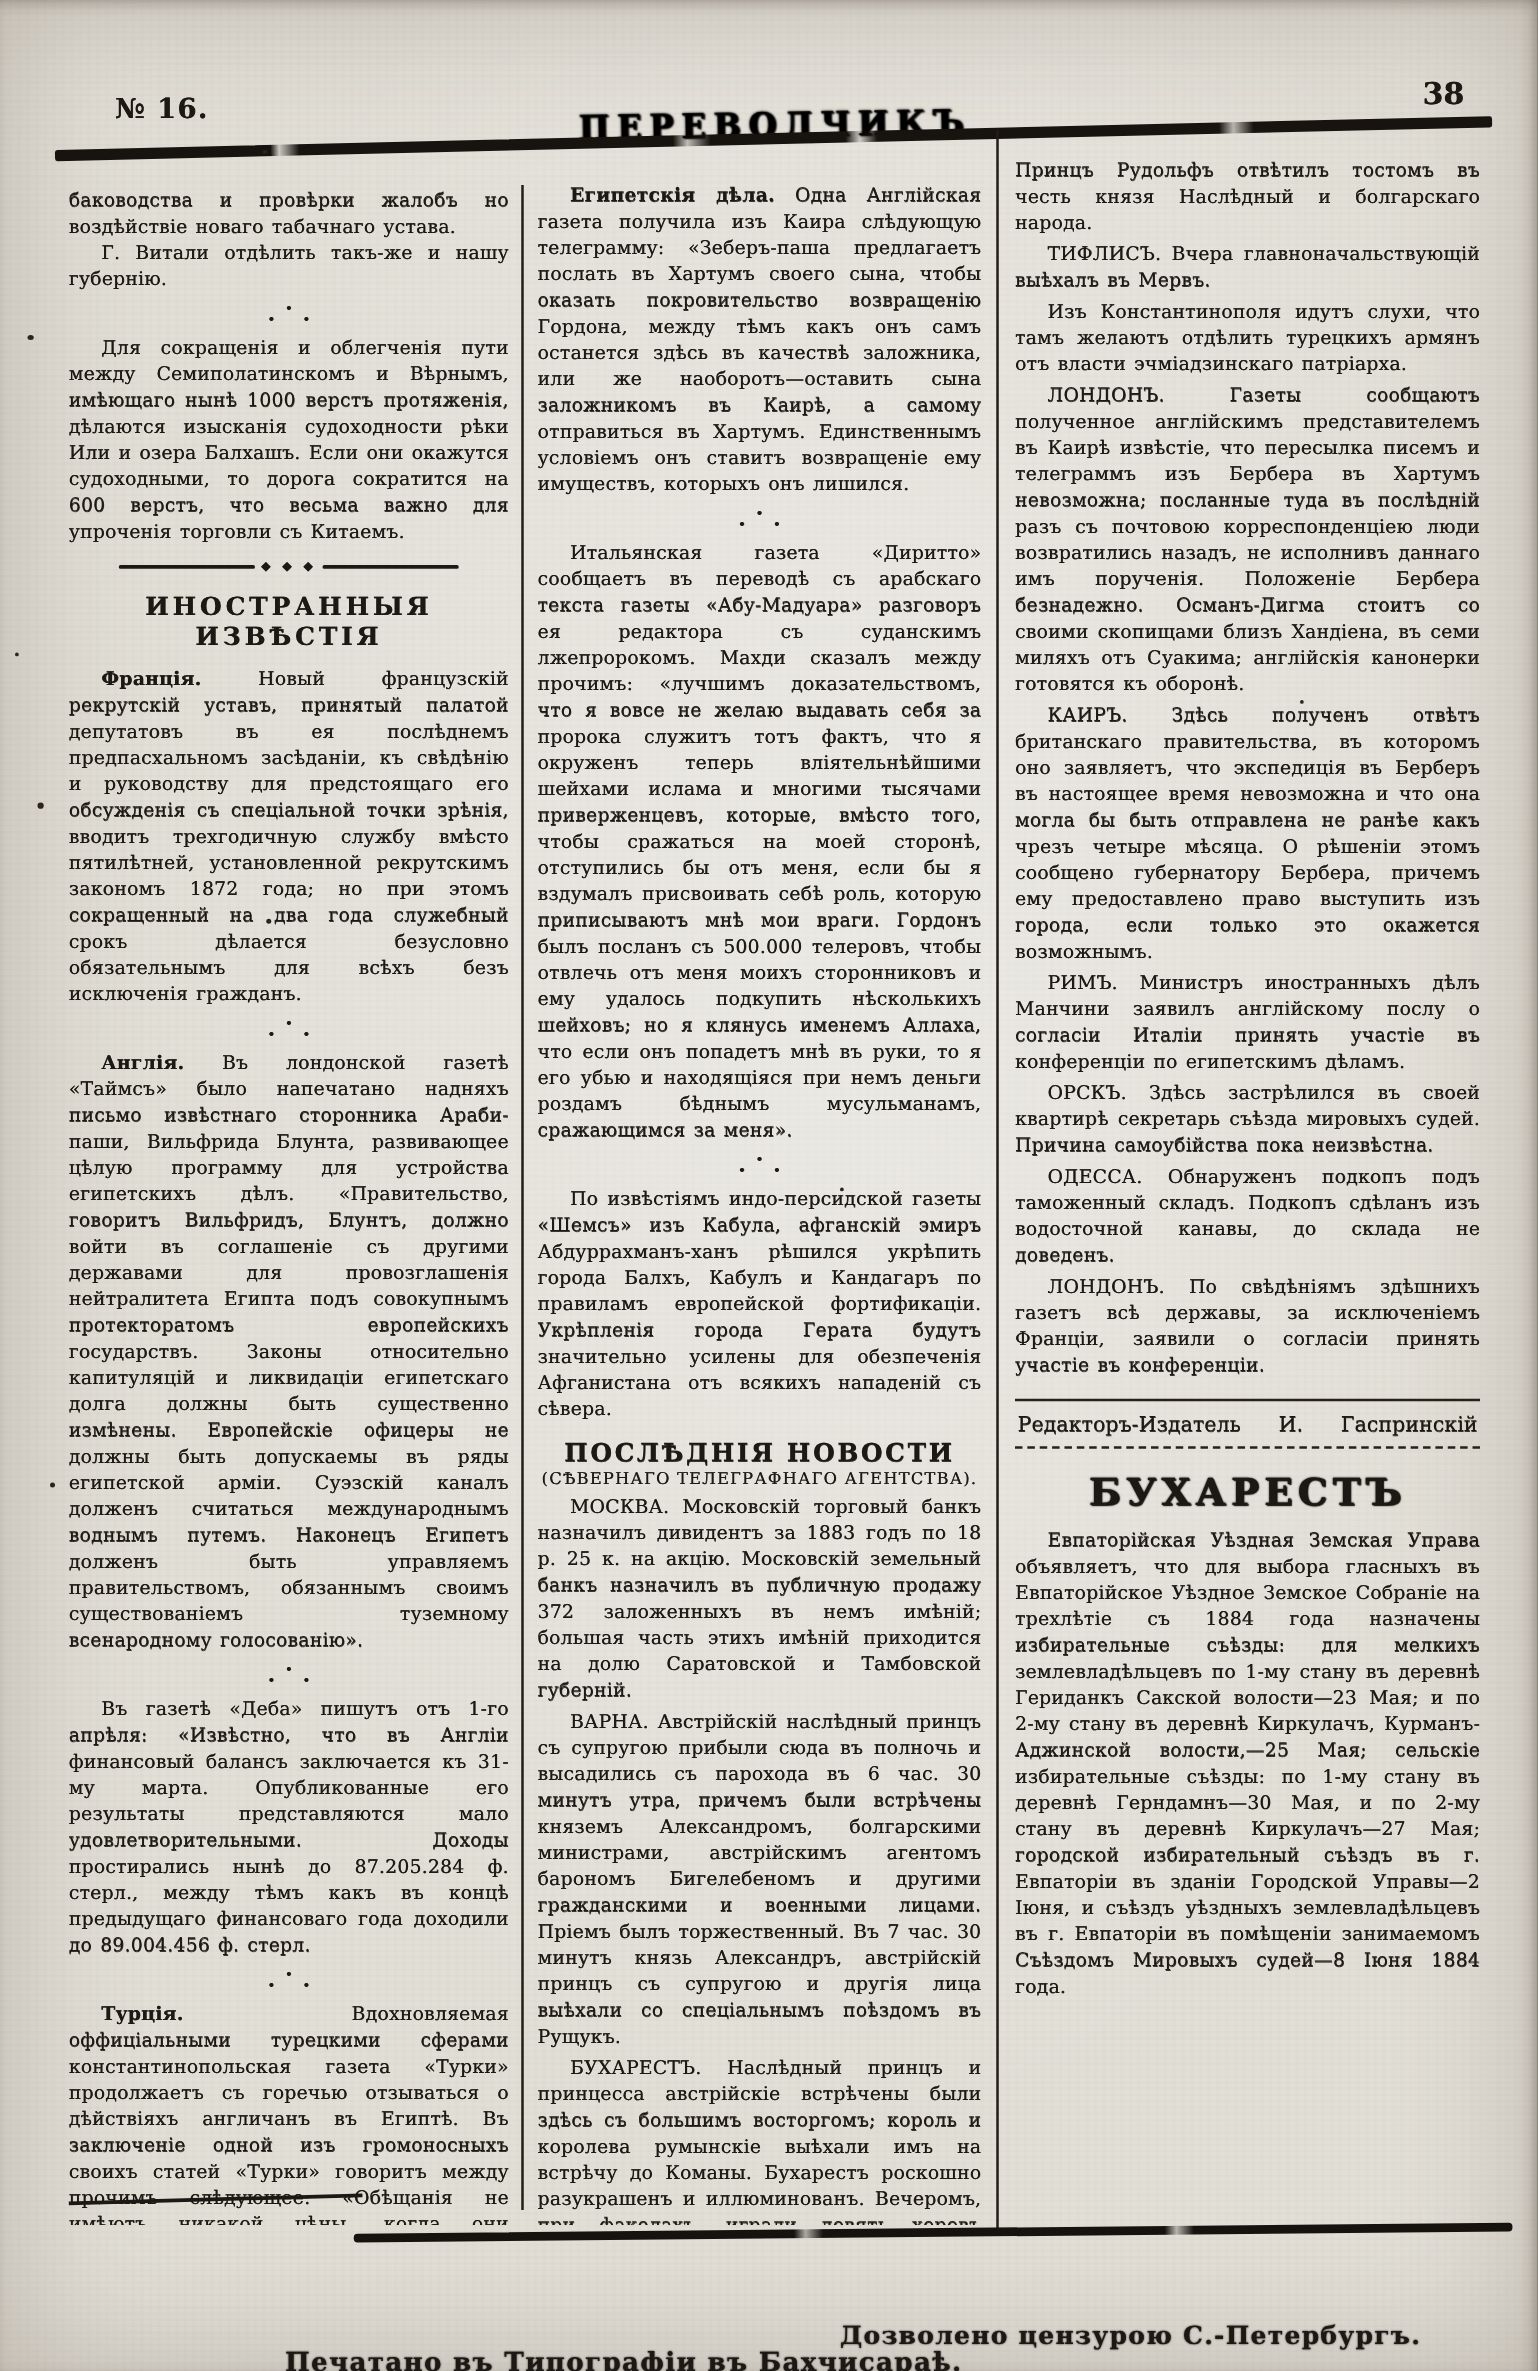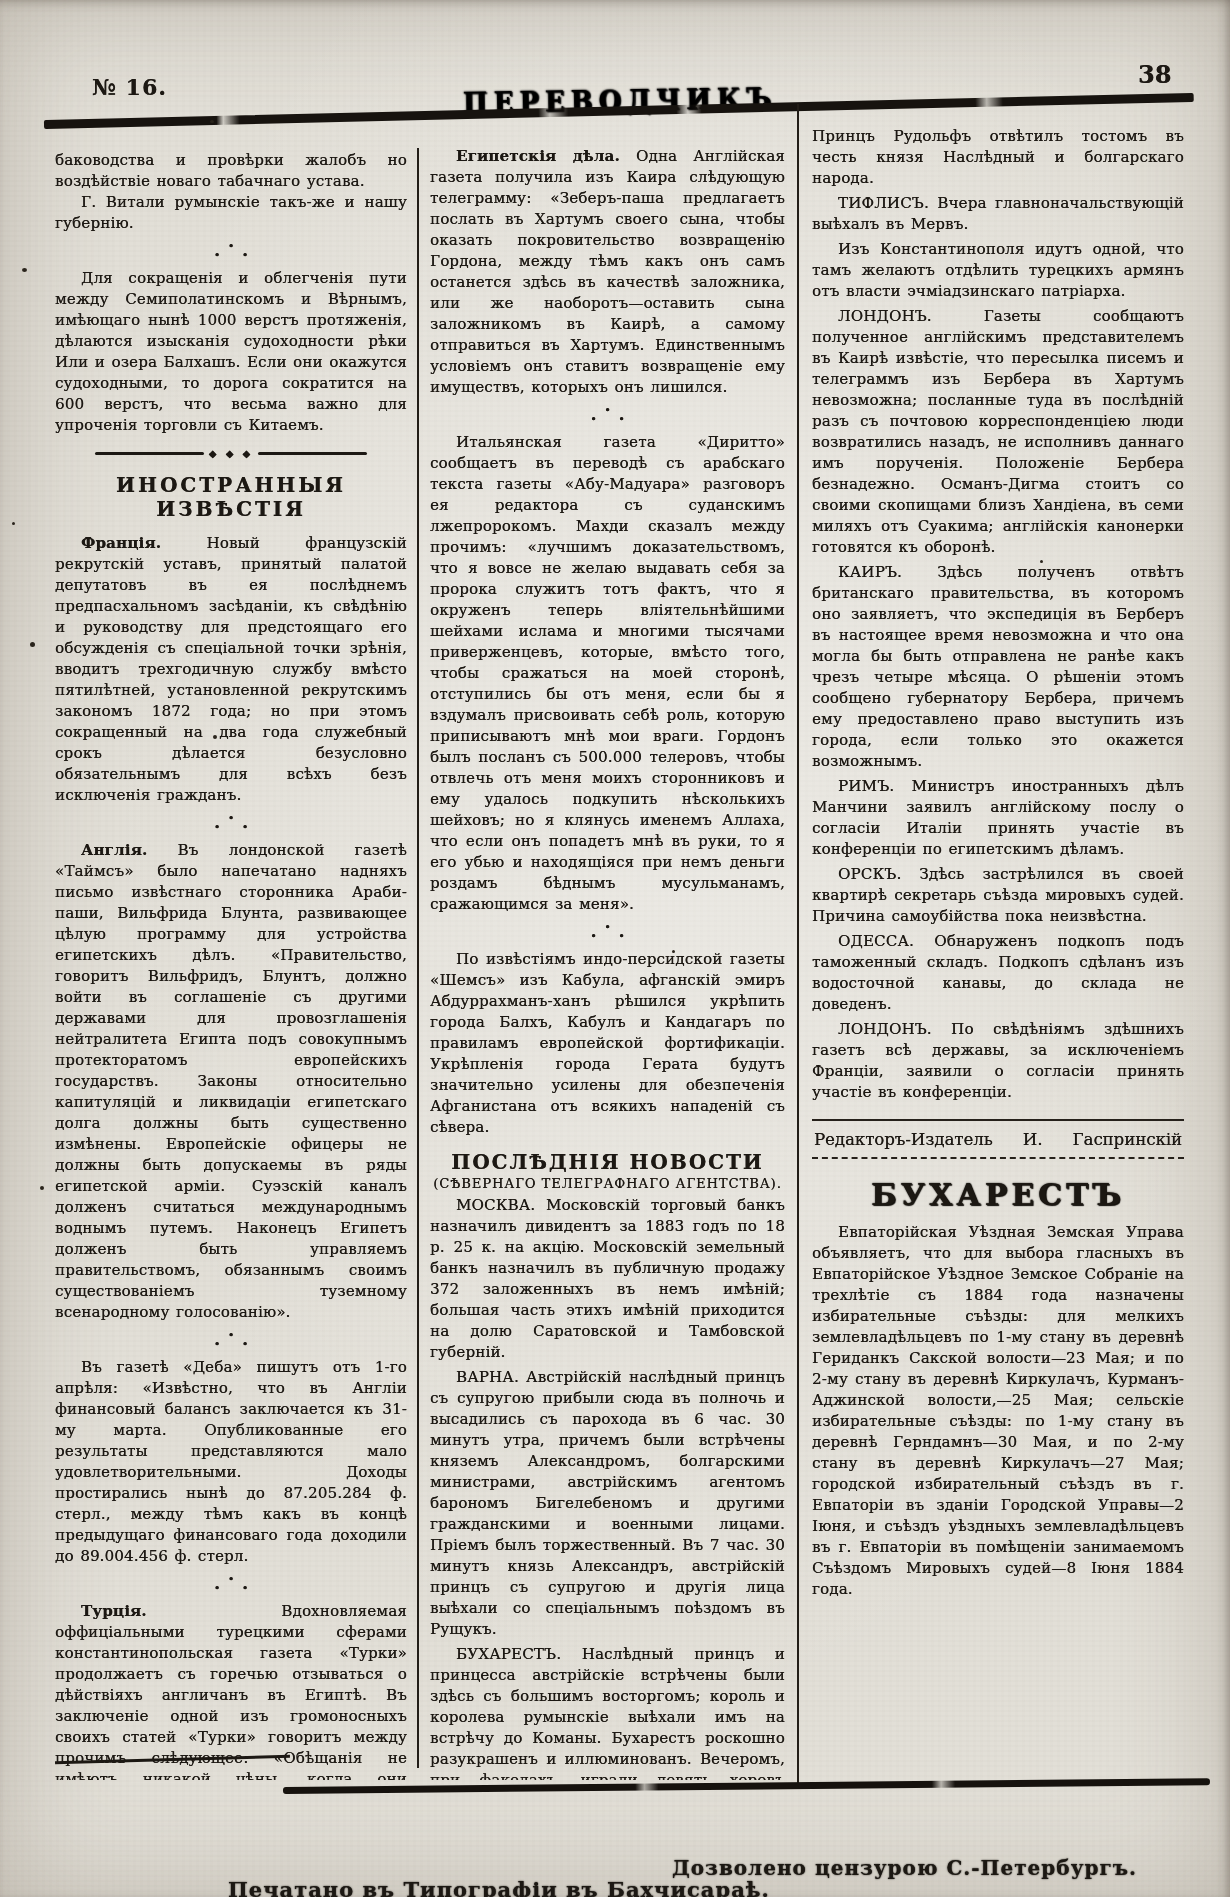--- a/index.html
+++ b/index.html
@@ -95,21 +95,21 @@
   <div class="issue-no">№ 16.</div>
   <div class="masthead">ПЕРЕВОДЧИКЪ</div>
   <div class="page-no">38</div>
   <div class="rule-main"></div>
 
   <div class="vline vline-1"></div>
   <div class="vline vline-2"></div>
 
   <div class="col col-1">
     <p class="para noindent">баководства и провѣрки жалобъ но воздѣйствіе новаго табачнаго устава.</p>
-    <p class="para">Г. Витали румынскіе такъ-же и нашу губернію.</p>
+    <p class="para">Г. Витали отдѣлить такъ-же и нашу губернію.</p>
     <div class="asterism">
       <span>•</span>
       <span class="row2">• •</span>
     </div>
     <p class="para">Для сокращенія и облегченія пути между Семиполатинскомъ и Вѣрнымъ, имѣющаго нынѣ 1000 верстъ протяженія, дѣлаются изысканія судоходности рѣки Или и озера Балхашъ. Если они окажутся судоходными, то дорога сократится на 600 верстъ, что весьма важно для упроченія торговли съ Китаемъ.</p>
     <div class="ornament">
       <span class="glyph">◆ ◆ ◆</span>
     </div>
     <h2 class="section-heading">ИНОСТРАННЫЯ ИЗВѢСТІЯ</h2>
     <p class="para"><b class="lead">Франція.</b> <span>Новый французскій рекрутскій уставъ, принятый палатой депутатовъ въ ея послѣднемъ предпасхальномъ засѣданіи, къ свѣдѣнію и руководству для предстоящаго его обсужденія съ спеціальной точки зрѣнія, вводитъ трехгодичную службу вмѣсто пятилѣтней, установленной рекрутскимъ закономъ 1872 года; но при этомъ сокращенный на два года служебный срокъ дѣлается безусловно обязательнымъ для всѣхъ безъ исключенія гражданъ.</span></p>
@@ -147,21 +147,21 @@
     <div class="news-sub">(СѢВЕРНАГО ТЕЛЕГРАФНАГО АГЕНТСТВА).</div>
     <p class="para telegram">МОСКВА. Московскій торговый банкъ назначилъ дивидентъ за 1883 годъ по 18 р. 25 к. на акцію. Московскій земельный банкъ назначилъ въ публичную продажу 372 заложенныхъ въ немъ имѣній; большая часть этихъ имѣній приходится на долю Саратовской и Тамбовской губерній.</p>
     <p class="para telegram">ВАРНА. Австрійскій наслѣдный принцъ съ супругою прибыли сюда въ полночь и высадились съ парохода въ 6 час. 30 минутъ утра, причемъ были встрѣчены княземъ Александромъ, болгарскими министрами, австрійскимъ агентомъ барономъ Бигелебеномъ и другими гражданскими и военными лицами. Пріемъ былъ торжественный. Въ 7 час. 30 минутъ князь Александръ, австрійскій принцъ съ супругою и другія лица выѣхали со спеціальнымъ поѣздомъ въ Рущукъ.</p>
     <p class="para telegram">БУХАРЕСТЪ. Наслѣдный принцъ и принцесса австрійскіе встрѣчены были здѣсь съ большимъ восторгомъ; король и королева румынскіе выѣхали имъ на встрѣчу до Команы. Бухарестъ роскошно разукрашенъ и иллюминованъ. Вечеромъ, при факелахъ, играли девять хоровъ военной музыки.</p>
 
   </div>
 
   <div class="col col-3">
     <p class="para noindent">Принцъ Рудольфъ отвѣтилъ тостомъ въ честь князя Наслѣдный и болгарскаго народа.</p>
     <p class="para telegram">ТИФЛИСЪ. Вчера главноначальствующій выѣхалъ въ Мервъ.</p>
-    <p class="para telegram">Изъ Константинополя идутъ одной, что тамъ желаютъ отдѣлить турецкихъ армянъ отъ власти эчміадзинскаго патріарха.</p>
+    <p class="para telegram">Изъ Константинополя идутъ слухи, что тамъ желаютъ отдѣлить турецкихъ армянъ отъ власти эчміадзинскаго патріарха.</p>
     <p class="para telegram">ЛОНДОНЪ. Газеты сообщаютъ полученное англійскимъ представителемъ въ Каирѣ извѣстіе, что пересылка писемъ и телеграммъ изъ Бербера въ Хартумъ невозможна; посланные туда въ послѣдній разъ съ почтовою корреспонденціею люди возвратились назадъ, не исполнивъ даннаго имъ порученія. Положеніе Бербера безнадежно. Османъ-Дигма стоитъ со своими скопищами близъ Хандіена, въ семи миляхъ отъ Суакима; англійскія канонерки готовятся къ оборонѣ.</p>
     <p class="para telegram">КАИРЪ. Здѣсь полученъ отвѣтъ британскаго правительства, въ которомъ оно заявляетъ, что экспедиція въ Берберъ въ настоящее время невозможна и что она могла бы быть отправлена не ранѣе какъ чрезъ четыре мѣсяца. О рѣшеніи этомъ сообщено губернатору Бербера, причемъ ему предоставлено право выступить изъ города, если только это окажется возможнымъ.</p>
     <p class="para telegram">РИМЪ. Министръ иностранныхъ дѣлъ Манчини заявилъ англійскому послу о согласіи Италіи принять участіе въ конференціи по египетскимъ дѣламъ.</p>
     <p class="para telegram">ОРСКЪ. Здѣсь застрѣлился въ своей квартирѣ секретарь съѣзда мировыхъ судей. Причина самоубійства пока неизвѣстна.</p>
     <p class="para telegram">ОДЕССА. Обнаруженъ подкопъ подъ таможенный складъ. Подкопъ сдѣланъ изъ водосточной канавы, до склада не доведенъ.</p>
     <p class="para telegram">ЛОНДОНЪ. По свѣдѣніямъ здѣшнихъ газетъ всѣ державы, за исключеніемъ Франціи, заявили о согласіи принять участіе въ конференціи.</p>
     <div class="editor-line">Редакторъ-Издатель И. Гаспринскій</div>
     <h2 class="ad-heading">БУХАРЕСТЪ</h2>
     <p class="para">Евпаторійская Уѣздная Земская Управа объявляетъ, что для выбора гласныхъ въ Евпаторійское Уѣздное Земское Собраніе на трехлѣтіе съ 1884 года назначены избирательные съѣзды: для мелкихъ землевладѣльцевъ по 1-му стану въ деревнѣ Гериданкъ Сакской волости—23 Мая; и по 2-му стану въ деревнѣ Киркулачъ, Курманъ-Аджинской волости,—25 Мая; сельскіе избирательные съѣзды: по 1-му стану въ деревнѣ Герндамнъ—30 Мая, и по 2-му стану въ деревнѣ Киркулачъ—27 Мая; городской избирательный съѣздъ въ г. Евпаторіи въ зданіи Городской Управы—2 Іюня, и съѣздъ уѣздныхъ землевладѣльцевъ въ г. Евпаторіи въ помѣщеніи занимаемомъ Съѣздомъ Мировыхъ судей—8 Іюня 1884 года.</p>
   </div>

